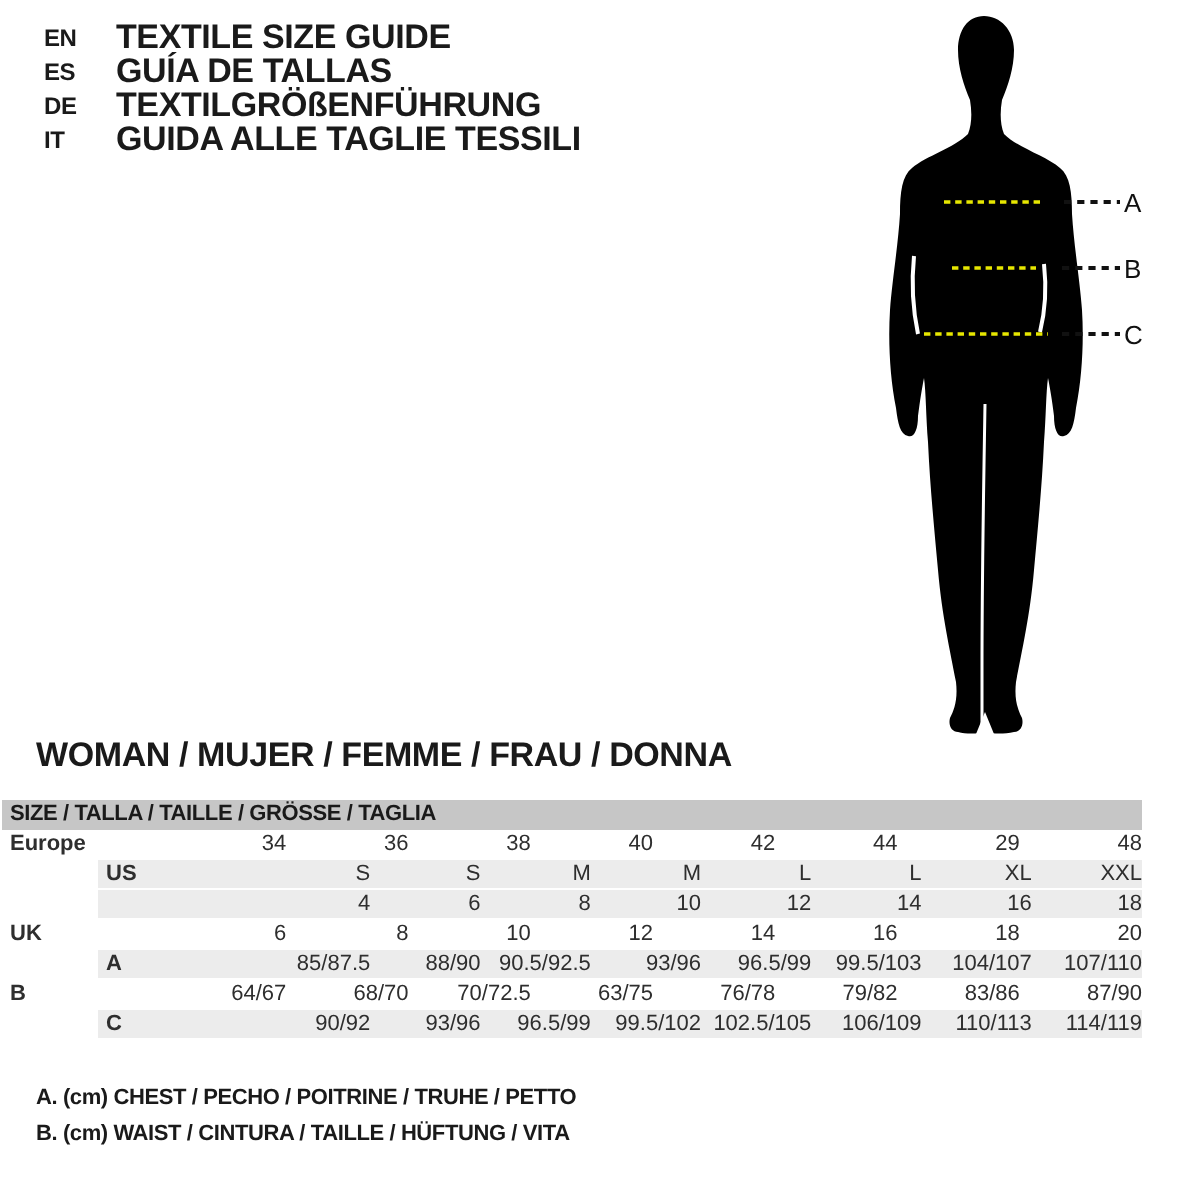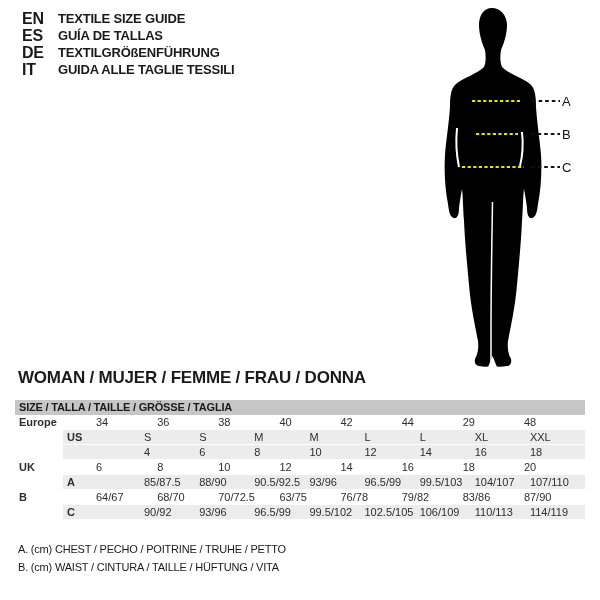--- a/index.html
+++ b/index.html
@@ -2,42 +2,42 @@
 <html><head>
 <meta charset="utf-8">
 <style>
   html,body{margin:0;padding:0;}
   body{width:600px;height:600px;position:relative;background:#fff;
        font-family:"Liberation Sans","DejaVu Sans",sans-serif;color:#1a1a1a;overflow:hidden;}
 
   
   .langs{position:absolute;left:22px;top:10px;}
   .lang-row{display:flex;height:17px;align-items:center;}
-  .lang-code{width:36px;font-weight:bold;font-size:16px;letter-spacing:-0.2px;}
-  .lang-label{font-weight:bold;font-size:13px;letter-spacing:-0.2px;white-space:nowrap;}
+  .lang-code{width:36px;font-weight:bold;font-size:12px;letter-spacing:-0.2px;}
+  .lang-label{font-weight:bold;font-size:17px;letter-spacing:-0.2px;white-space:nowrap;}
 
   
   .figure-svg{position:absolute;left:441px;top:4px;}
   .measure-svg{position:absolute;left:440px;top:85px;}
   .marker-label{position:absolute;left:562px;font-size:13px;color:#111;line-height:13px;}
 
   
   .group-title{position:absolute;left:18px;top:368px;font-size:17px;font-weight:bold;letter-spacing:-0.2px;}
-  .size-table{position:absolute;left:15px;top:400px;width:570px;font-size:11px;}
+  .size-table{position:absolute;left:1px;top:400px;width:570px;font-size:11px;}
   .t-header{height:15px;line-height:15px;background:#c6c6c6;font-weight:bold;
             padding-left:4px;letter-spacing:-0.2px;box-sizing:border-box;}
   .t-row{display:flex;height:15px;line-height:14px;box-sizing:border-box;
          border-bottom:1px solid #fff;color:#2e2e2e;}
   .t-row.shaded{background:#ececec;margin-left:48px;}
   .t-label{width:81px;padding-left:4px;box-sizing:border-box;font-weight:bold;}
-  .t-cell{flex:1;text-align:left;white-space:nowrap;}
+  .t-cell{flex:1;text-align:right;white-space:nowrap;}
 
   
   .legend{position:absolute;left:18px;top:543px;}
-  .legend-line{height:17.5px;font-size:11px;font-weight:normal;letter-spacing:-0.2px;white-space:nowrap;}
+  .legend-line{height:17.5px;font-size:11px;font-weight:bold;letter-spacing:-0.2px;white-space:nowrap;}
 </style>
 </head>
 <body>
 
 <div class="langs" id="langs">
     <div class="lang-row">
       <span class="lang-code">EN</span>
       <span class="lang-label">TEXTILE SIZE GUIDE</span>
     </div>
     <div class="lang-row">

